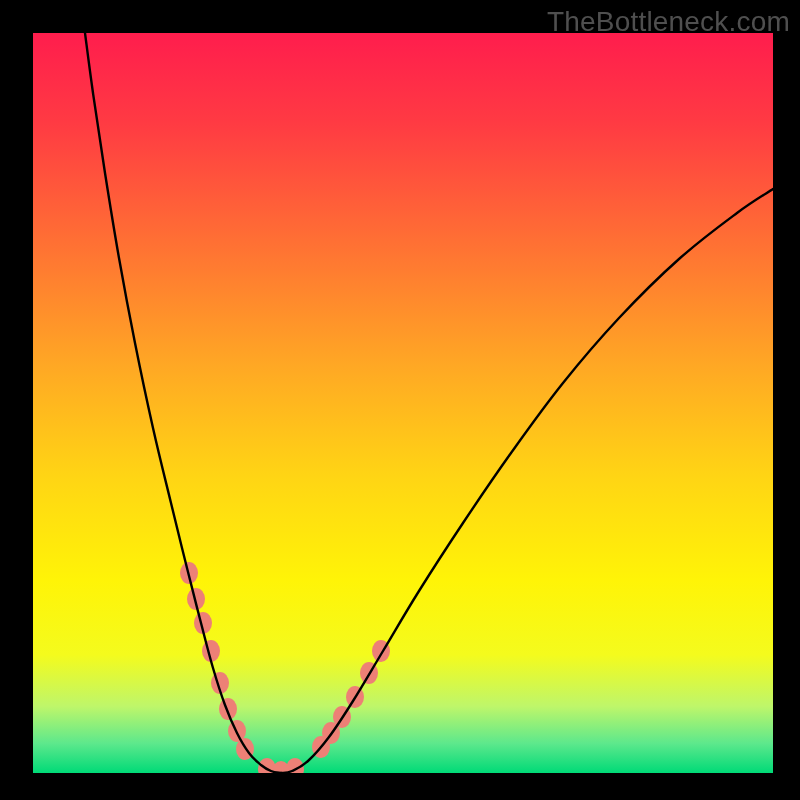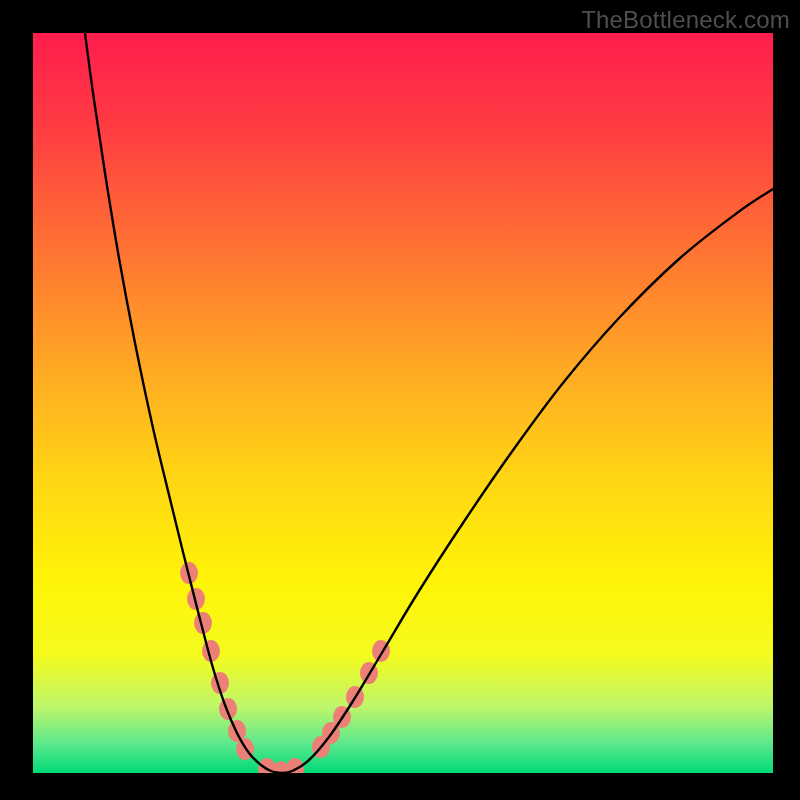--- a/index.html
+++ b/index.html
@@ -29,21 +29,21 @@
   .gradient {
     position: absolute;
     inset: 0;
   }
   .watermark {
     position: absolute;
     top: 6px;
     right: 10px;
     color: #4f4f4f;
     font-family: Arial, Helvetica, sans-serif;
-    font-size: 24px;
+    font-size: 28px;
     font-weight: 500;
     letter-spacing: 0.2px;
   }
   svg.curves {
     position: absolute;
     inset: 0;
   }
 </style>
 </head>
 <body>

